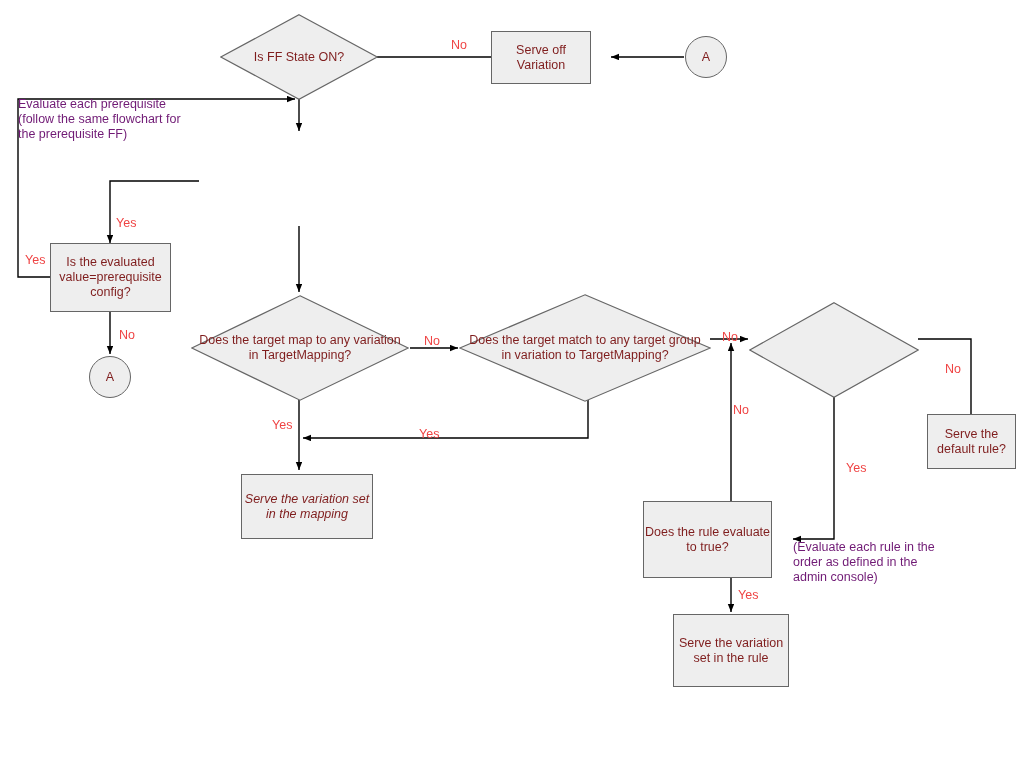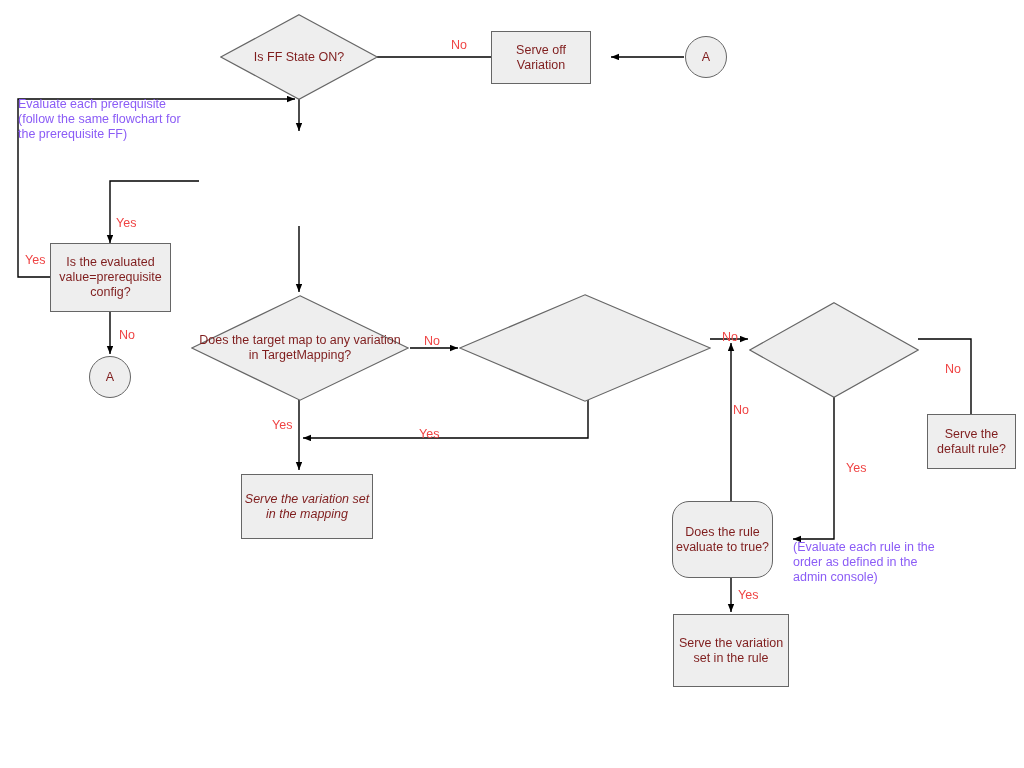--- a/index.html
+++ b/index.html
@@ -64,21 +64,21 @@
   }
   .edge-label {
     position: absolute;
     color: #ef4444;
     font-size: 12.5px;
     line-height: 15px;
     white-space: nowrap;
   }
   .note {
     position: absolute;
-    color: #8b5cf6;
+    color: #701a75;
     font-size: 12.5px;
     line-height: 15px;
     text-align: left;
   }
 </style>
 </head>
 <body>
 
 <div id="canvas">
 
@@ -150,37 +150,38 @@
     <svg class="diamond-shape" viewBox="0 0 218 106" preserveAspectRatio="none">
       <polygon points="109,0.8 217.2,53 109,105.2 0.8,53" fill="#eeeeee" stroke="#666666" stroke-width="1.2"></polygon>
     </svg>
     <div class="diamond-label">Does the target map to any variation in TargetMapping?</div>
   </div>
 
   <div class="node decision" style="left:459px; top:294px; width:252px; height:108px;">
     <svg class="diamond-shape" viewBox="0 0 252 108" preserveAspectRatio="none">
       <polygon points="126,0.8 251.2,54 126,107.2 0.8,54" fill="#eeeeee" stroke="#666666" stroke-width="1.2"></polygon>
     </svg>
+    <div class="diamond-label">Does the target match to any target group in variation to TargetMapping?</div>
   </div>
 
   <div class="node decision" style="left:749px; top:302px; width:170px; height:96px;">
     <svg class="diamond-shape" viewBox="0 0 170 96" preserveAspectRatio="none">
       <polygon points="85,0.8 169.2,48 85,95.2 0.8,48" fill="#eeeeee" stroke="#666666" stroke-width="1.2"></polygon>
     </svg>
   </div>
 
   <div class="node process" style="left:241px; top:474px; width:132px; height:65px;font-style:italic;">
     <span>Serve the variation set in the mapping</span>
   </div>
 
   <div class="node process" style="left:927px; top:414px; width:89px; height:55px;">
     <span>Serve the default rule?</span>
   </div>
 
-  <div class="node process" style="left:672px; top:501px; width:101px; height:77px;border-radius:17px;">
+  <div class="node process" style="left:643px; top:501px; width:129px; height:77px;">
     <span>Does the rule evaluate to true?</span>
   </div>
 
   <div class="node process" style="left:673px; top:614px; width:116px; height:73px;justify-content:center;">
     <span>Serve the variation set in the rule</span>
   </div>
 
   <div class="edge-label" style="left:451px; top:38px;">No</div>
 
   <div class="edge-label" style="left:116px; top:216px;">Yes</div>

